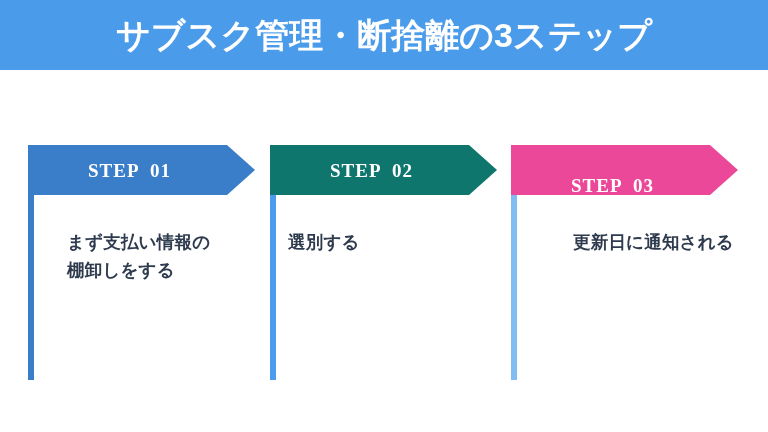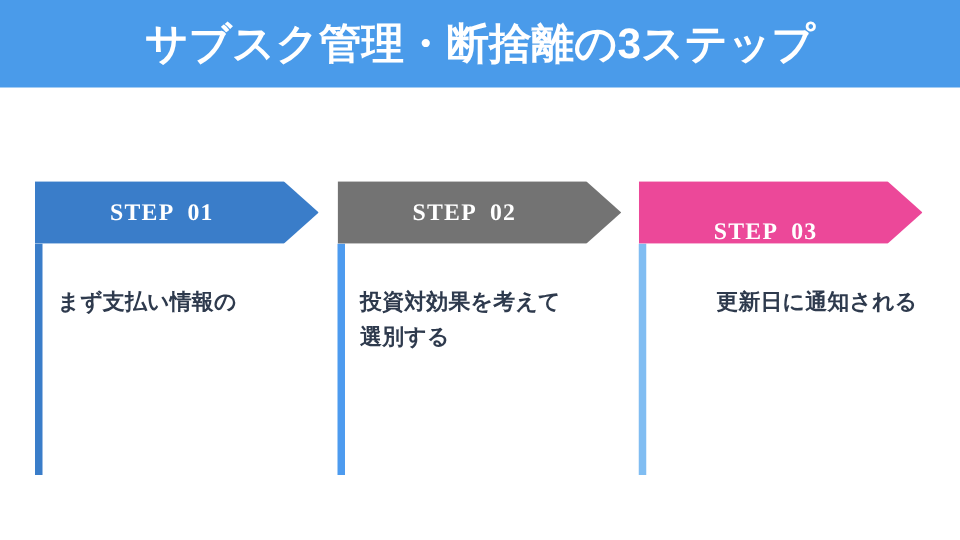--- a/index.html
+++ b/index.html
@@ -121,32 +121,32 @@
   </div>
 
   <div class="steps">
 
     <div class="rail c1" style="background: rgb(58, 125, 201);"></div>
     <div class="step-col c1">
       <div class="chev" style="background: rgb(58, 125, 201);">
         <span class="chev-label">STEP  01</span>
       </div>
     </div>
-    <div class="step-body c1" style="color: rgb(46, 58, 77);">
+    <div class="step-body c1" style="color: rgb(46, 58, 77); margin-left: 21px;">
       <span class="ln">まず支払い情報の</span>
+      <span class="ln">棚卸しをする</span>
     </div>
 
     <div class="rail c2" style="background: rgb(77, 155, 239);"></div>
     <div class="step-col c2">
-      <div class="chev" style="background: #737373;">
+      <div class="chev" style="background: #0f766e;">
         <span class="chev-label">STEP  02</span>
       </div>
     </div>
     <div class="step-body c2" style="color: rgb(46, 58, 77);">
-      <span class="ln">投資対効果を考えて</span>
       <span class="ln">選別する</span>
     </div>
 
     <div class="rail c3" style="background: rgb(128, 189, 242);"></div>
     <div class="step-col c3">
       <div class="chev" style="background: #ec4899; align-items: flex-end;">
         <span class="chev-label">STEP  03</span>
       </div>
     </div>
     <div class="step-body c3" style="color: rgb(46, 58, 77); margin-left: 44px;">

